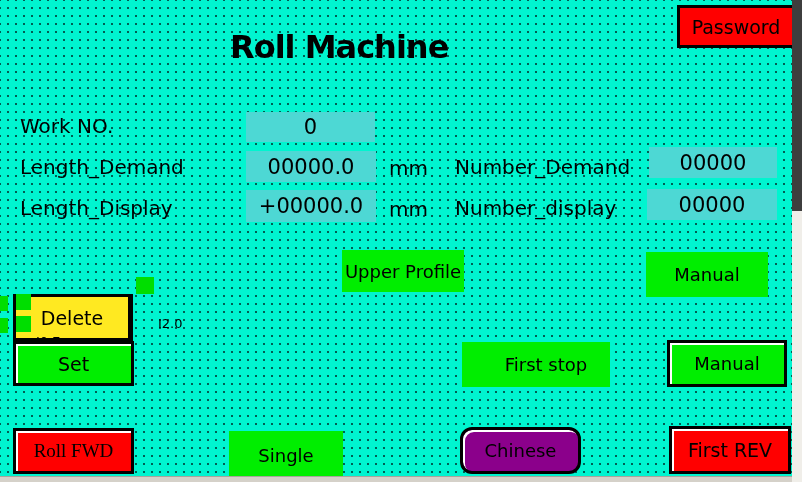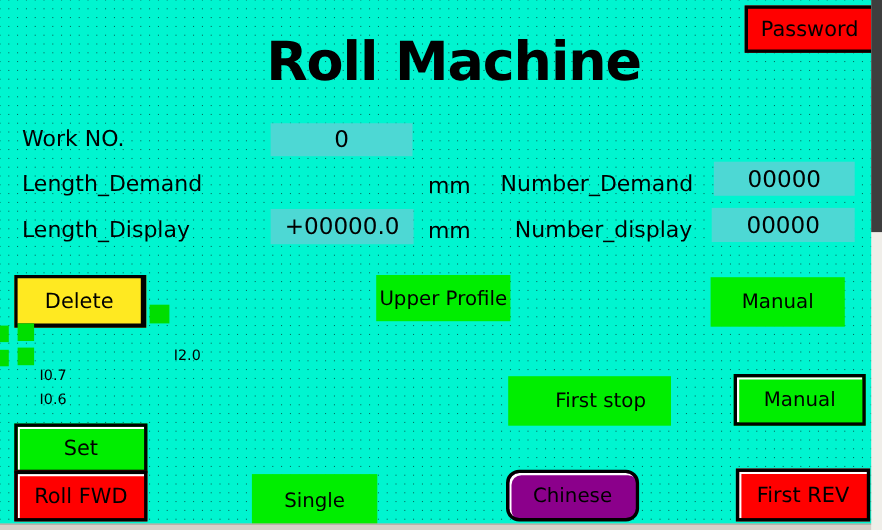--- a/index.html
+++ b/index.html
@@ -16,79 +16,80 @@
   .field{
     background:#4dd8d4;color:#000;font-size:21px;
     display:flex;align-items:center;justify-content:center;white-space:nowrap;
   }
   .btn{
     color:#000;display:flex;align-items:center;justify-content:center;
     font-size:18px;white-space:nowrap;cursor:pointer;
   }
   .bordered{border:3px solid #000;box-shadow:inset 2px 2px 0 #fff;}
   .title{
-    color:#000;font-size:49px;font-weight:bold;white-space:nowrap;letter-spacing:-1px;margin-left:12px;
+    color:#000;font-size:32px;font-weight:bold;white-space:nowrap;letter-spacing:-1px;
   }
   .ind{background:#00de00;}
   .red{background:#ff0000;}
   .green{background:#00ee00;}
-  .yellow{background:#ffe921;}
+  .yellow{background:#ffe921;margin-top:44px;}
   .purple{background:#8b008b;}
   .scroll-track{background:#f0eee9;}
   .scroll-thumb{background:#3e3e3e;}
   .bottom-strip{background:#d5d1c9;border-top:1px solid #a9a59c;}
 </style>
 </head>
 <body>
 
 <div class="screen">
 
   <div class="abs title" style="left:230px;top:28px;">Roll Machine</div>
 
   <div class="abs btn red" style="left:677px;top:5px;width:118px;height:43px;border:3px solid #000;font-size:19px;">Password</div>
 
   <div class="abs lbl" style="left:20px;top:114px;">Work NO.</div>
   <div class="abs field" style="left:246px;top:112px;width:129px;height:30px;">0</div>
 
   <div class="abs lbl" style="left:20px;top:155px;">Length_Demand</div>
+  <div class="abs field" style="left:246px;top:151px;width:130px;height:31px;">00000.0</div>
   <div class="abs lbl" style="left:389px;top:156px;">mm</div>
   <div class="abs lbl" style="left:455px;top:155px;">Number_Demand</div>
   <div class="abs field" style="left:649px;top:147px;width:128px;height:31px;">00000</div>
 
   <div class="abs lbl" style="left:20px;top:196px;">Length_Display</div>
   <div class="abs field" style="left:246px;top:190px;width:130px;height:32px;">+00000.0</div>
   <div class="abs lbl" style="left:389px;top:197px;">mm</div>
-  <div class="abs lbl" style="left:455px;top:196px;margin-left:13px;">Number_display</div>
+  <div class="abs lbl" style="left:455px;top:196px;">Number_display</div>
   <div class="abs field" style="left:647px;top:189px;width:130px;height:31px;">00000</div>
 
   <div class="abs btn yellow" style="left:13px;top:250px;width:120px;height:48px;border:3px solid #000;border-right-width:5px;border-bottom-width:4px;font-size:19px;">Delete</div>
 
   <div class="abs ind" style="left:136px;top:277px;width:18px;height:17px;"></div>
   <div class="abs small-lbl" style="left:158px;top:278px;">I2.0</div>
 
   <div class="abs ind" style="left:0px;top:296px;width:8px;height:15px;"></div>
   <div class="abs ind" style="left:16px;top:294px;width:15px;height:16px;"></div>
   <div class="abs small-lbl" style="left:36px;top:296px;">I0.7</div>
 
   <div class="abs ind" style="left:0px;top:318px;width:8px;height:15px;"></div>
   <div class="abs ind" style="left:16px;top:316px;width:15px;height:16px;"></div>
   <div class="abs small-lbl" style="left:36px;top:318px;">I0.6</div>
 
   <div class="abs btn green" style="left:342px;top:250px;width:122px;height:42px;">Upper Profile</div>
 
   <div class="abs btn green" style="left:646px;top:252px;width:122px;height:45px;">Manual</div>
 
-  <div class="abs btn green bordered" style="left:13px;top:341px;width:121px;height:45px;font-size:19px;margin-top:44px;">Set</div>
+  <div class="abs btn green bordered" style="left:13px;top:341px;width:121px;height:45px;font-size:19px;">Set</div>
 
 
   <div class="abs btn green" style="left:462px;top:342px;width:148px;height:45px;padding-left:20px;">First stop</div>
 
   <div class="abs btn green bordered" style="left:667px;top:340px;width:120px;height:47px;">Manual</div>
 
-  <div class="abs btn red bordered" style="left:13px;top:428px;width:121px;height:46px;font-size:19px;">Roll FWD</div>
+  <div class="abs btn red bordered" style="left:13px;top:428px;width:121px;height:46px;font-size:19px;font-family:Liberation Serif, serif;">Roll FWD</div>
 
   <div class="abs btn green" style="left:229px;top:431px;width:114px;height:49px;">Single</div>
 
   <div class="abs btn purple bordered" style="left:460px;top:427px;width:121px;height:47px;border-radius:12px;">Chinese</div>
 
   <div class="abs btn red bordered" style="left:669px;top:426px;width:122px;height:48px;font-size:19px;">First REV</div>
 
   <div class="abs scroll-track" style="left:792px;top:0;width:10px;height:482px;z-index:5;">
     <div class="scroll-thumb" style="position:absolute;left:0;top:0;width:10px;height:211px;"></div>
   </div>

